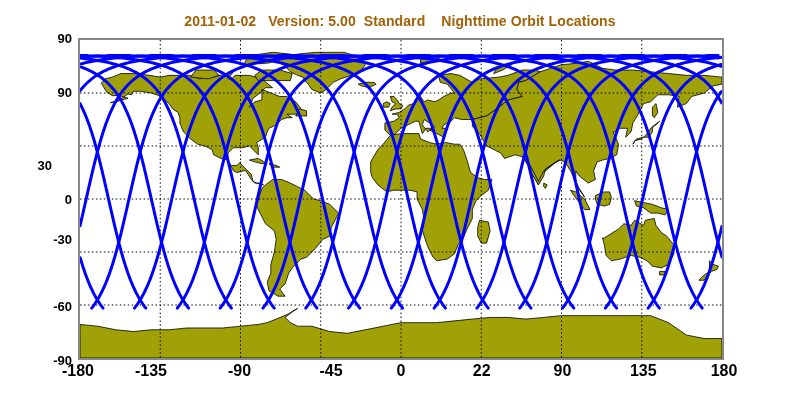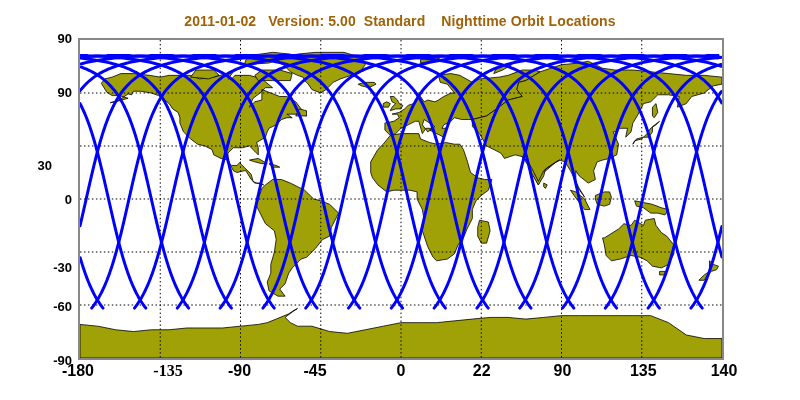--- a/index.html
+++ b/index.html
@@ -119,25 +119,25 @@
       </svg>
   </div>
 
   <div id="yticks"></div>
   <div id="xticks"></div>
 
 <div class="ylab" style="right: 728px; top: 38px;">90</div>
     <div class="ylab" style="right: 728px; top: 91.6667px;">90</div>
     <div class="ylab" style="right: 748px; top: 145.333px; margin-top: 20px;">30</div>
     <div class="ylab" style="right: 728px; top: 199px;">0</div>
-    <div class="ylab" style="right: 728px; top: 267px;">-30</div>
+    <div class="ylab" style="right: 728px; top: 239px;">-30</div>
     <div class="ylab" style="right: 728px; top: 306.333px; margin-left: 16px;">-60</div>
     <div class="ylab" style="right: 728px; top: 360px;">-90</div>
     <div class="xlab" style="left: 78px;">-180</div>
-    <div class="xlab" style="left: 168px; font-family: Liberation Serif, serif;">-135</div>
+    <div class="xlab" style="left: 151px;">-135</div>
     <div class="xlab" style="left: 239.5px;">-90</div>
-    <div class="xlab" style="left: 315px;">-45</div>
+    <div class="xlab" style="left: 331px;">-45</div>
     <div class="xlab" style="left: 401px;">0</div>
     <div class="xlab" style="left: 481.75px;">22</div>
     <div class="xlab" style="left: 562.5px;">90</div>
     <div class="xlab" style="left: 643.25px;">135</div>
-    <div class="xlab" style="left: 724px;">140</div>
+    <div class="xlab" style="left: 724px;">180</div>
   </div>
 
 </body></html>

